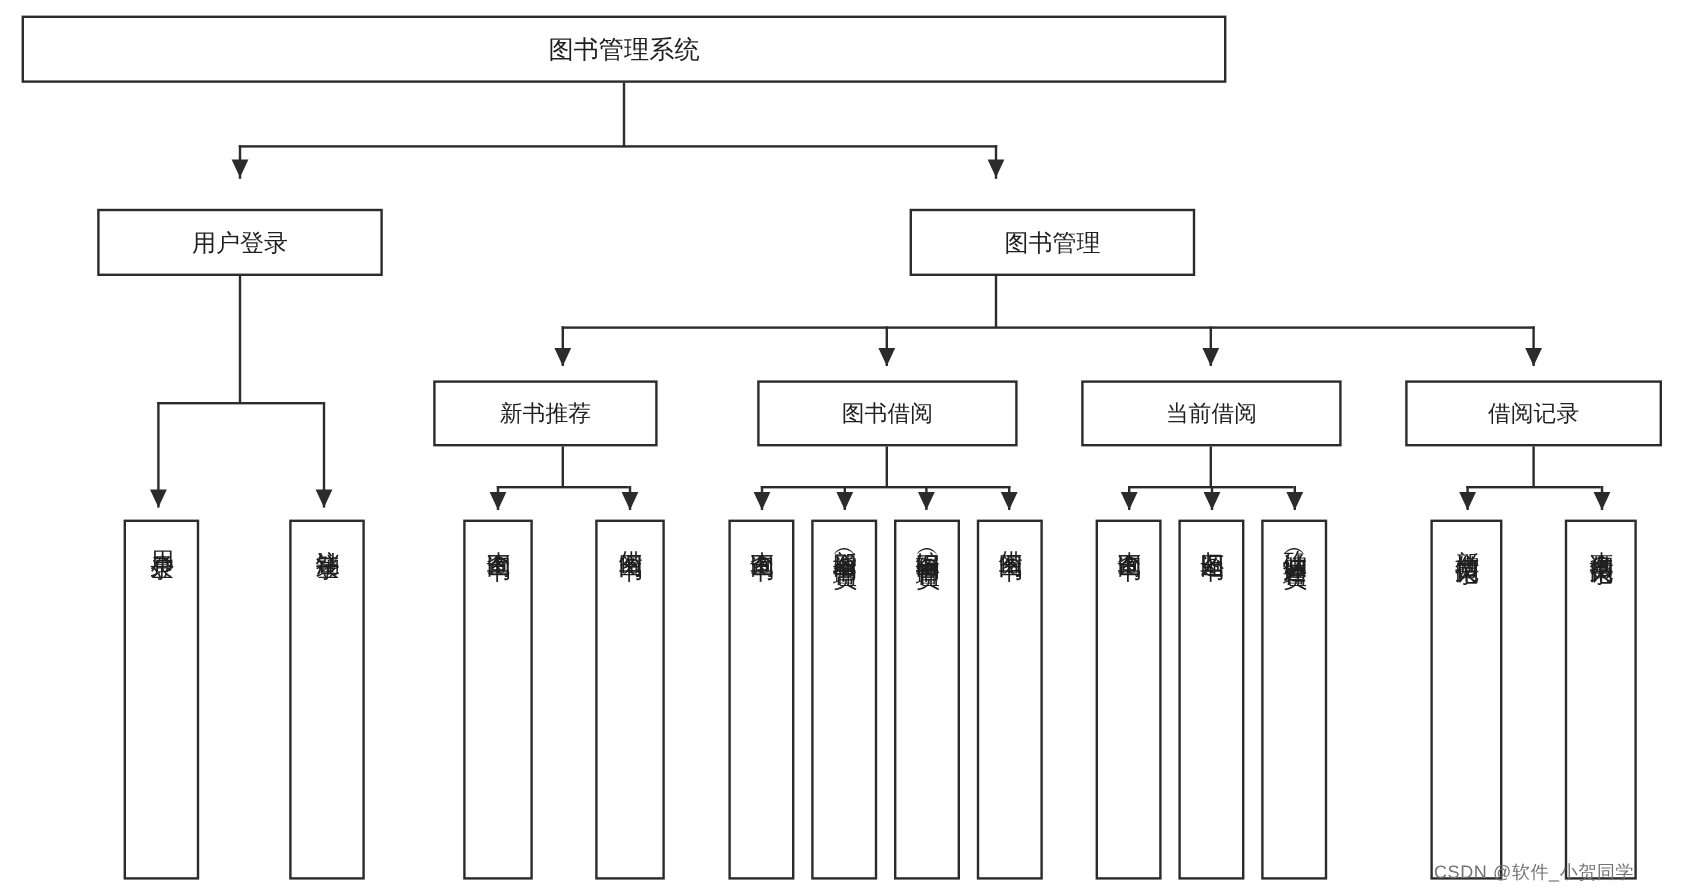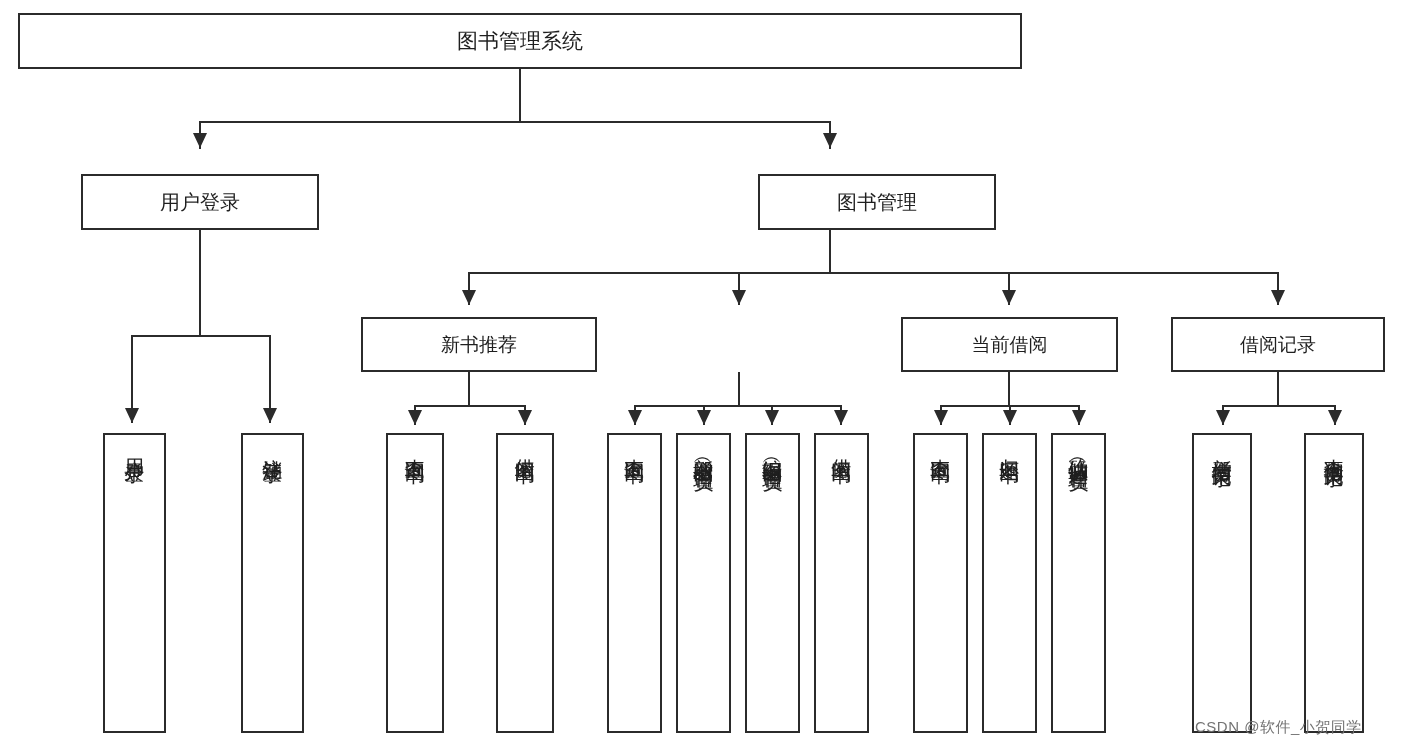--- a/index.html
+++ b/index.html
@@ -115,24 +115,27 @@
   <div class="hline" style="left:468px;top:272px;width:811px;"></div>
   <div class="vline" style="left:468px;top:272px;height:33px;"></div>
   <div class="arrow" style="left:462px;top:290px;"></div>
   <div class="vline" style="left:738px;top:272px;height:33px;"></div>
   <div class="arrow" style="left:732px;top:290px;"></div>
   <div class="vline" style="left:1008px;top:272px;height:33px;"></div>
   <div class="arrow" style="left:1002px;top:290px;"></div>
   <div class="vline" style="left:1277px;top:272px;height:33px;"></div>
   <div class="arrow" style="left:1271px;top:290px;"></div>
 
-  <div class="node level3" style="left:361px;top:317px;width:236px;height:55px;">
+  <div class="node level3" style="left:361px;top:317px;width:187px;height:55px;">
     <span>新书推荐</span>
   </div>
 
+  <div class="node level3" style="left:631px;top:317px;width:217px;height:55px;">
+    <span>图书借阅</span>
+  </div>
 
   <div class="node level3" style="left:901px;top:317px;width:217px;height:55px;">
     <span>当前借阅</span>
   </div>
 
   <div class="node level3" style="left:1171px;top:317px;width:214px;height:55px;">
     <span>借阅记录</span>
   </div>
 
   <div class="vline" style="left:468px;top:372px;height:34px;"></div>

